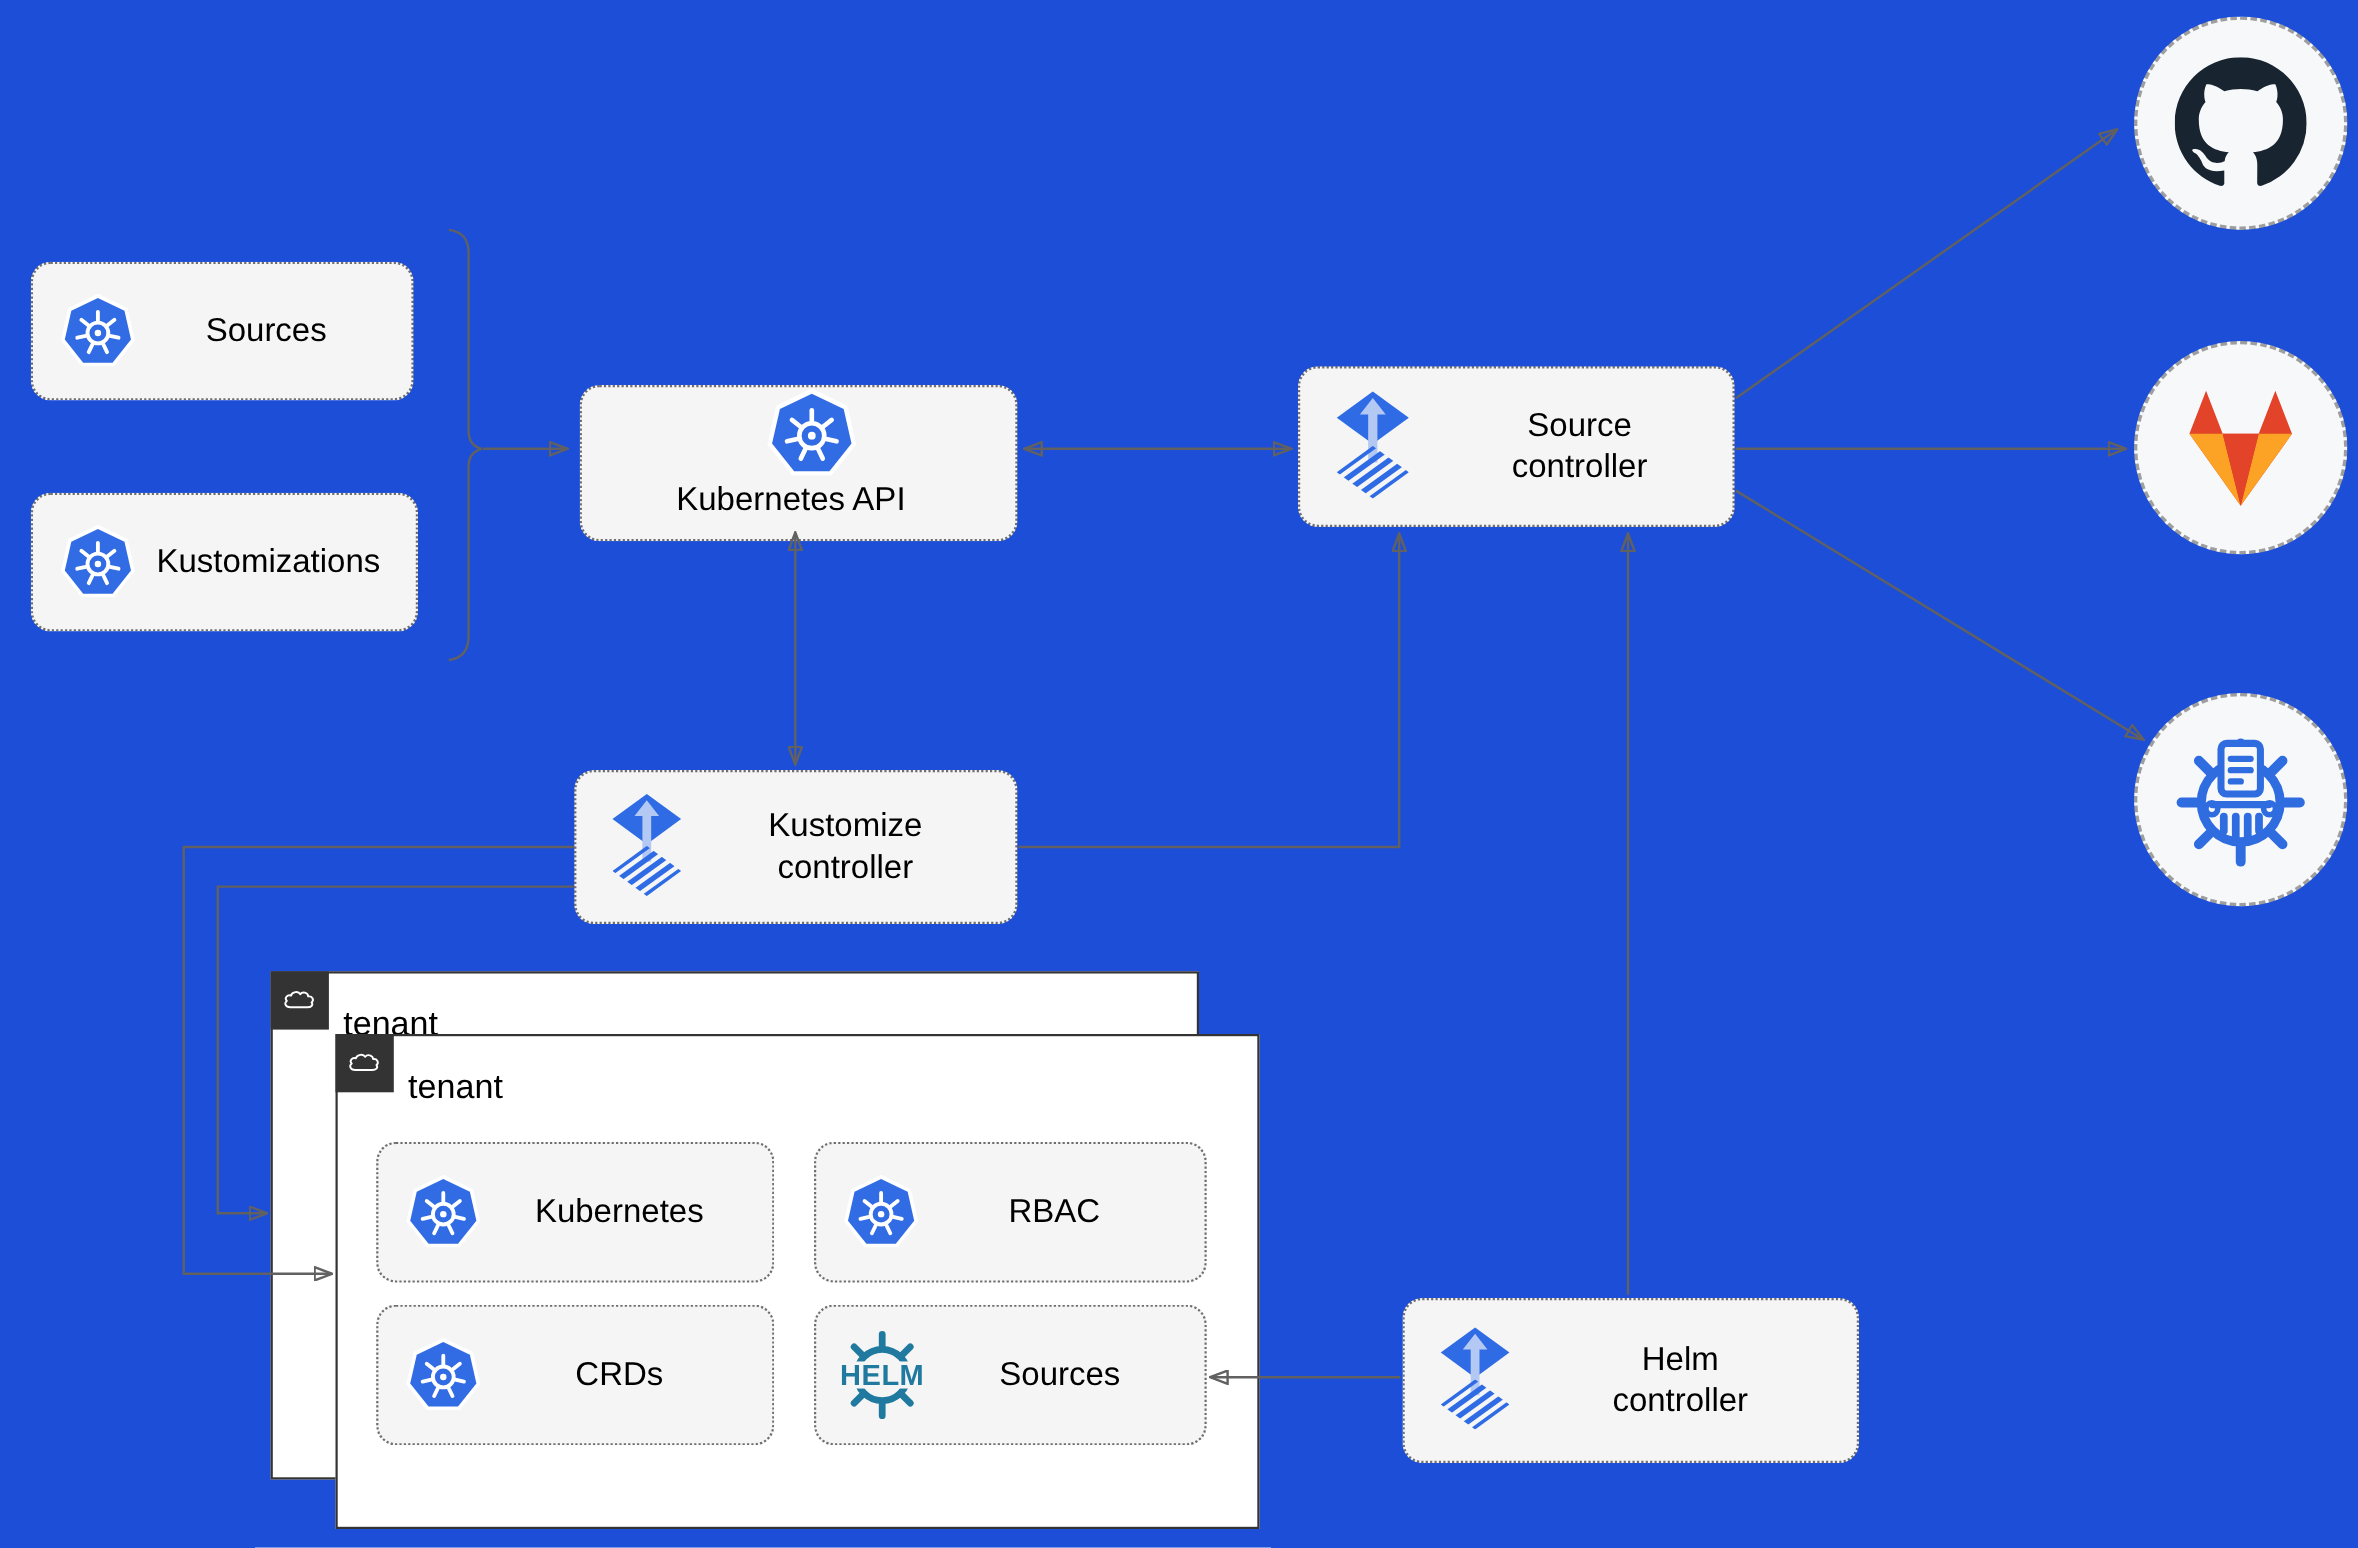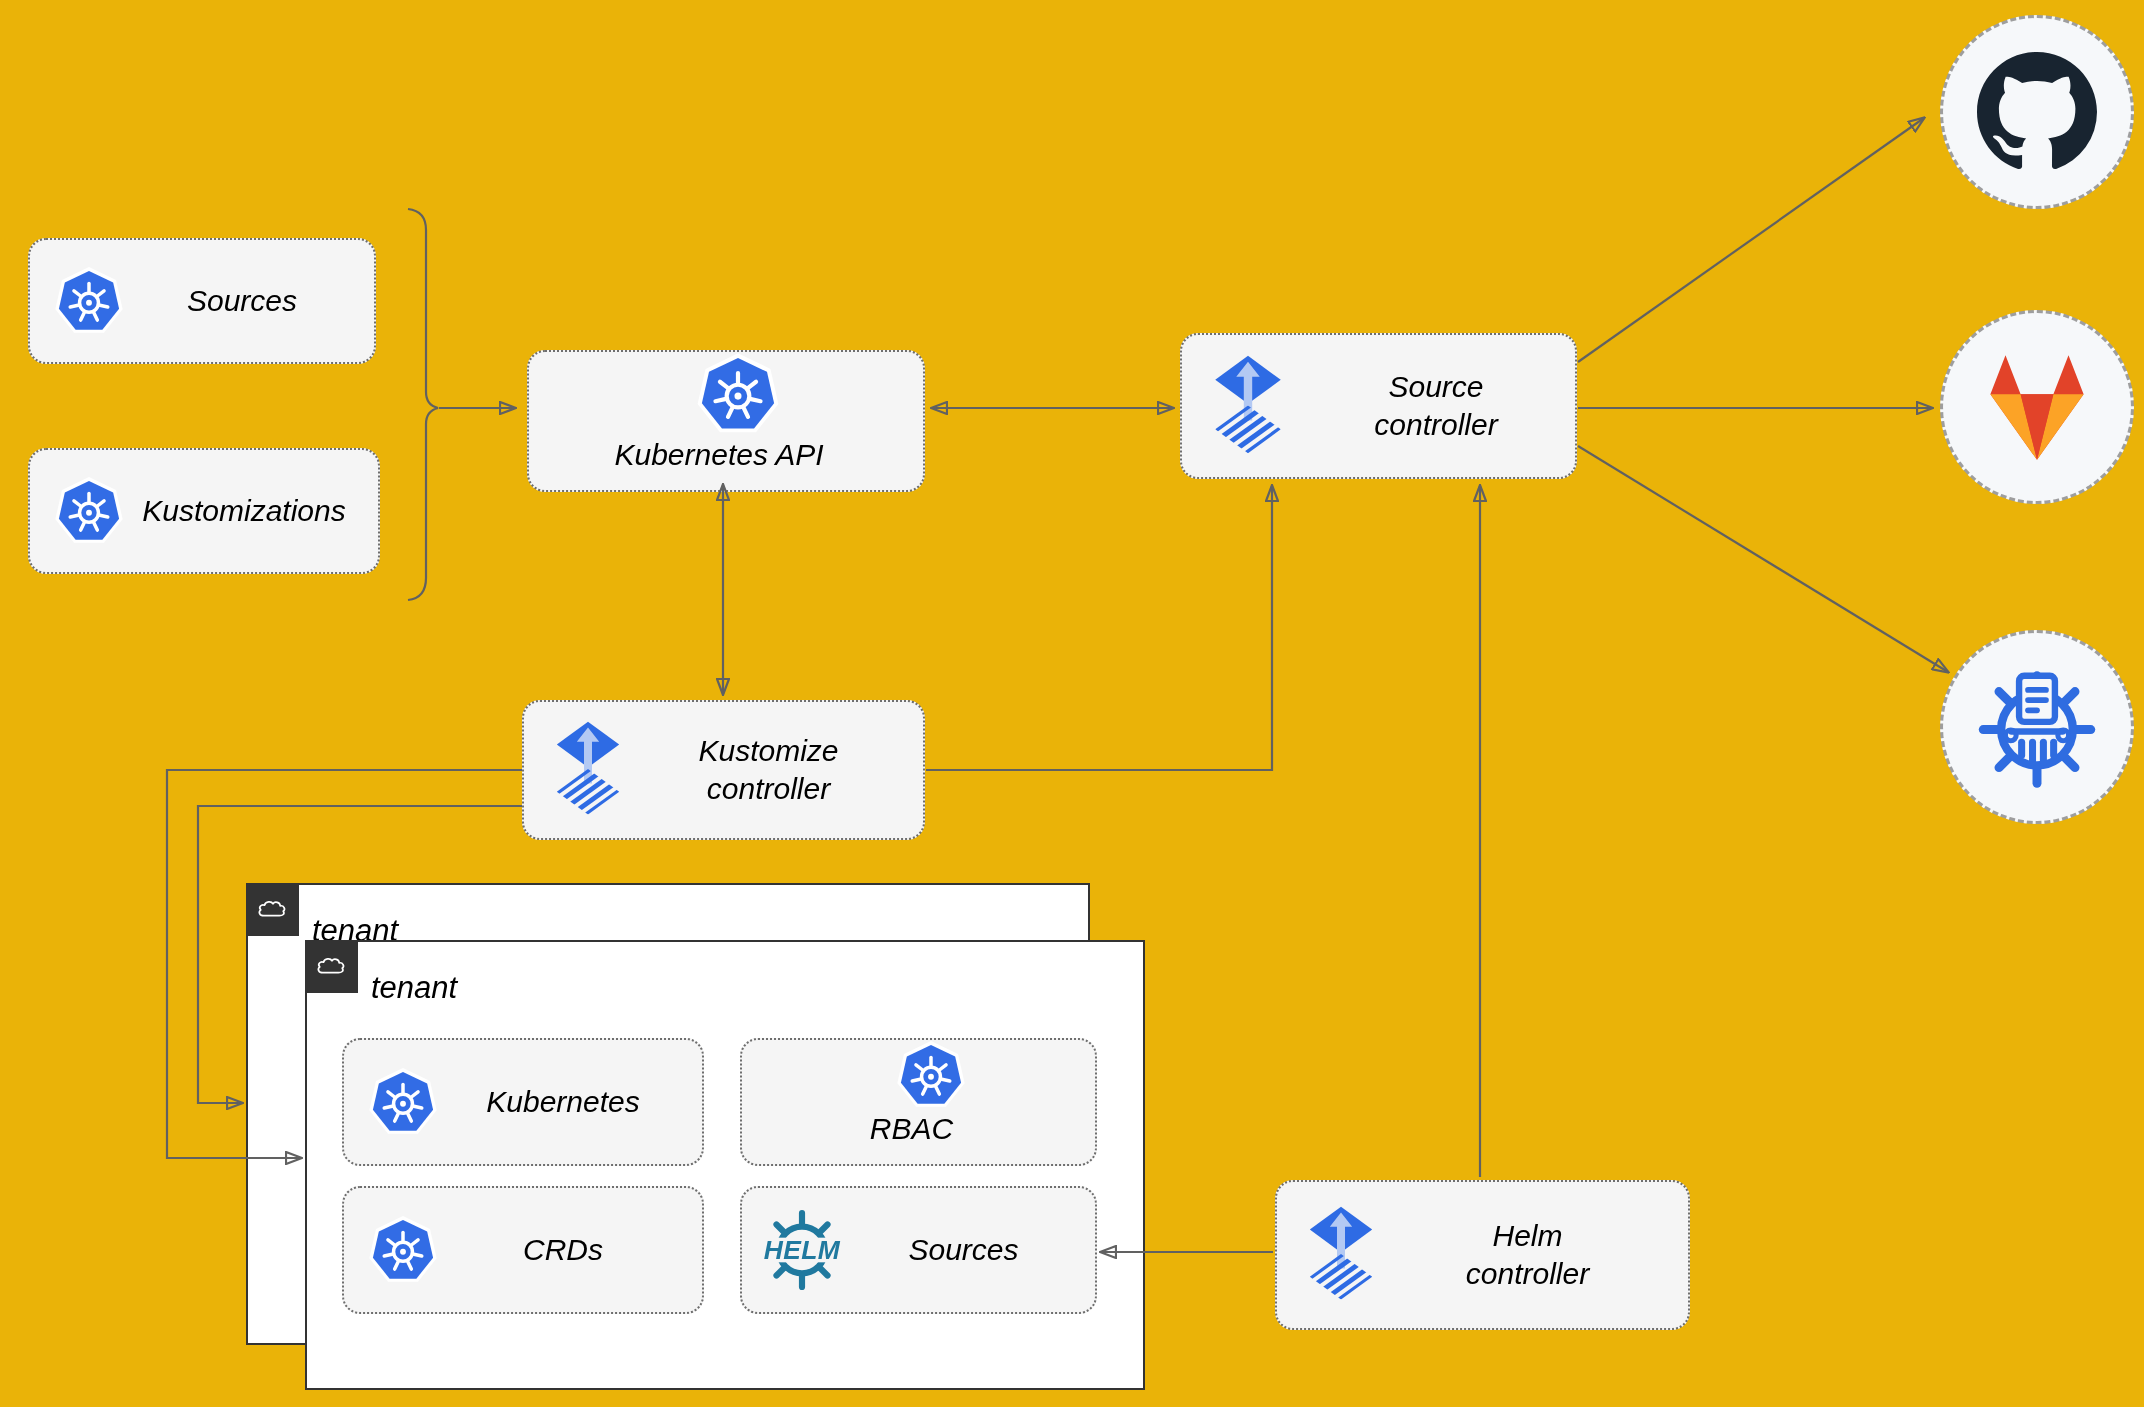--- a/index.html
+++ b/index.html
@@ -4,22 +4,22 @@
 <style>
   :root{
     --line:#616161; --node-fill:#f5f5f5; --node-border:#6e6e6e;
     --tenant-border:#333333; --tenant-tab:#333333;
     --endpoint-fill:#f6f8fa; --endpoint-border:#9e9e9e;
     --k8s-blue:#326ce5; --flux-blue:#2e6be4; --flux-light:#b3c9f3;
     --helm-teal:#20799f; --cm-blue:#2f6ce0; --github-dark:#182430;
     --gitlab-red:#e24329; --gitlab-amber:#fca326; --text:#000000;
   }
   html,body{margin:0;padding:0;background:#fff;}
-  .canvas{position:relative;width:2144px;height:1407px;background:#eab308;overflow:hidden;
-          font-family:"Liberation Sans","DejaVu Sans",sans-serif;color:var(--text);font-style:italic;}
+  .canvas{position:relative;width:2144px;height:1407px;background:#1d4ed8;overflow:hidden;
+          font-family:"Liberation Sans","DejaVu Sans",sans-serif;color:var(--text);}
   .wires{position:absolute;left:0;top:0;z-index:30;pointer-events:none;}
   .wires path{stroke:var(--line);stroke-width:2.2;fill:none;}
 
   .node{position:absolute;box-sizing:border-box;background:var(--node-fill);
         border:2px dotted var(--node-border);border-radius:18px;
         display:flex;align-items:center;z-index:5;}
   .node .icon{flex:0 0 auto;display:flex;align-items:center;justify-content:center;}
   .node .lbl{flex:1 1 auto;text-align:center;font-size:30px;line-height:38px;color:var(--text);
              padding-right:14px;}
 
@@ -36,21 +36,21 @@
             display:flex;align-items:center;justify-content:center;z-index:5;}
 
   
   .n-sources{left:28px;top:238px;width:348px;height:126px;}
   .n-kustomizations{left:28px;top:448px;width:352px;height:126px;}
   .n-k8s-api{left:527px;top:350px;width:398px;height:142px;flex-direction:column;}
   .n-source-ctrl{left:1180px;top:333px;width:397px;height:146px;gap:21px;}
   .n-kustomize-ctrl{left:522px;top:700px;width:403px;height:140px;}
   .n-helm-ctrl{left:1275px;top:1180px;width:415px;height:150px;}
   .n-namespaces{left:35px;top:96px;width:362px;height:128px;}
-  .n-rbac{left:433px;top:96px;width:357px;height:128px;flex-direction:column;}
+  .n-rbac{left:433px;top:96px;width:357px;height:128px;}
   .n-crds{left:35px;top:244px;width:362px;height:128px;}
   .n-releases{left:433px;top:244px;width:357px;height:128px;}
   .ep-github{left:1940px;top:15px;}
   .ep-gitlab{left:1940px;top:310px;}
   .ep-chartrepo{left:1940px;top:630px;}
 
   .icon.ml{margin-left:24px;}
   .icon svg{display:block;}
 </style>
 </head>

